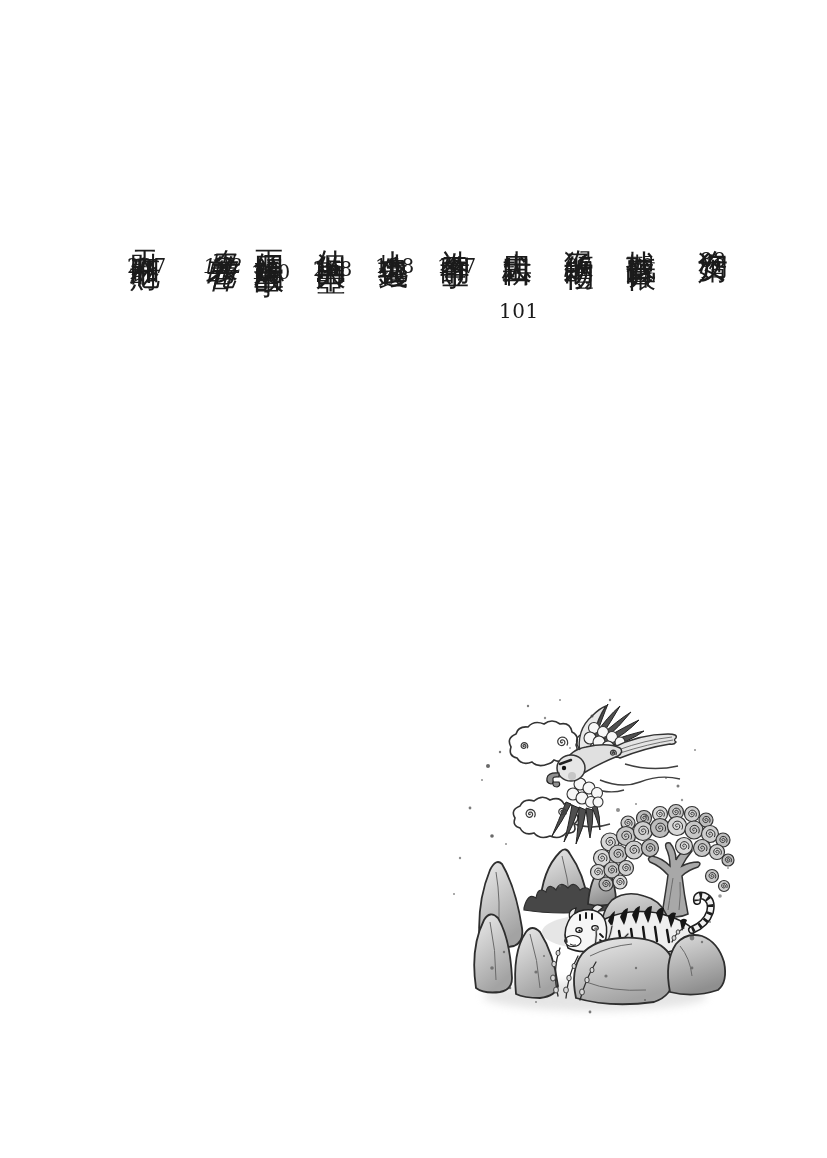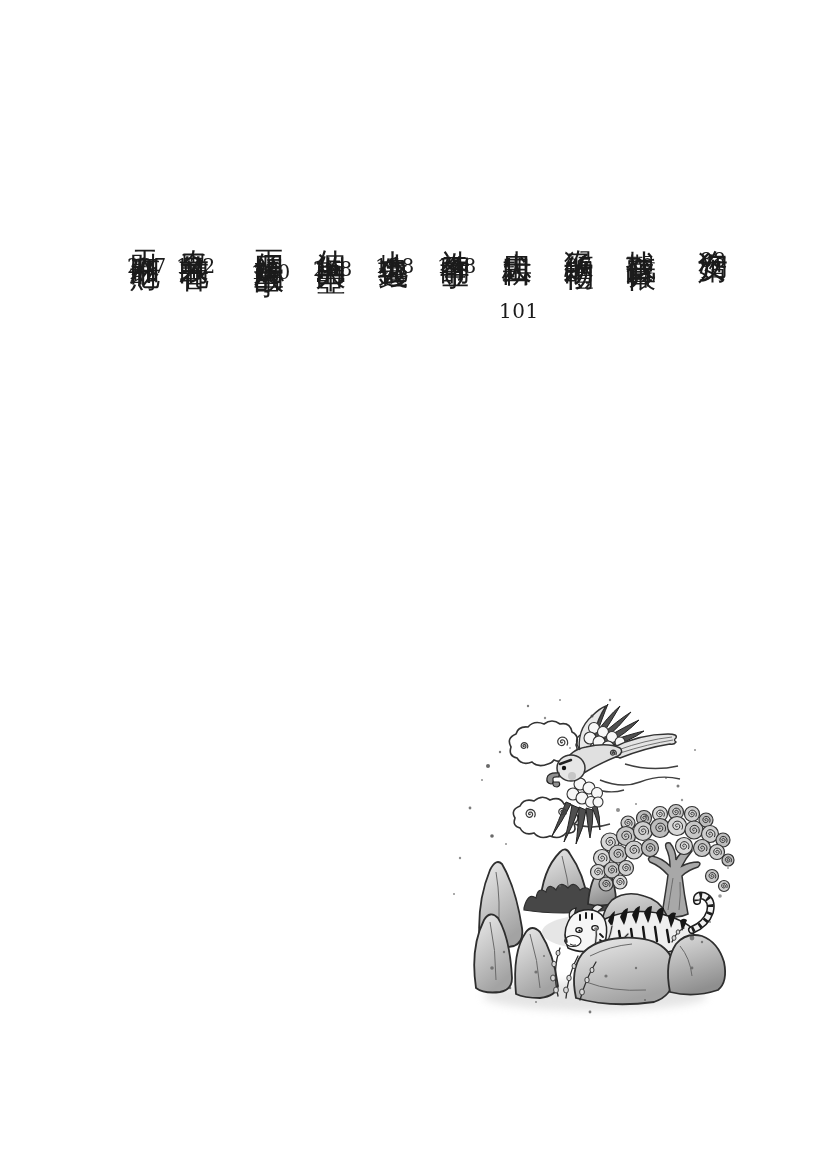--- a/index.html
+++ b/index.html
@@ -28,47 +28,47 @@
 <body>
 
 <div class="page">
   <div class="toc">
       <div class="toc-col" style="left: 685px; margin-left: 10px;">
         <div class="toc-title">狗女婿</div>
         <div class="toc-page">88</div>
       </div>
       <div class="toc-col" style="left: 623px;">
         <div class="toc-title">找觀音算帳</div>
-        <div class="toc-page">70</div>
+        <div class="toc-page">90</div>
       </div>
       <div class="toc-col" style="left: 561px;">
         <div class="toc-title">猴子的禮物</div>
         <div class="toc-page">97</div>
       </div>
       <div class="toc-col" style="left: 499px; gap: 48px;">
         <div class="toc-title">忠犬耕田</div>
         <div class="toc-page">101</div>
       </div>
       <div class="toc-col" style="left: 437px;">
         <div class="toc-title">神奇的金子</div>
-        <div class="toc-page">148</div>
+        <div class="toc-page">107</div>
       </div>
       <div class="toc-col" style="left: 375px;">
         <div class="toc-title">土地公還錢</div>
         <div class="toc-page">158</div>
       </div>
       <div class="toc-col" style="left: 313px;">
         <div class="toc-title">仙洞的白米壺</div>
         <div class="toc-page">208</div>
       </div>
       <div class="toc-col" style="left: 251px;">
         <div class="toc-title">兩個媳婦的故事</div>
         <div class="toc-page">150</div>
       </div>
-      <div class="toc-col" style="left: 176px;">
+      <div class="toc-col" style="left: 203px; font-style: italic;">
         <div class="toc-title">奇異的花香</div>
         <div class="toc-page">122</div>
       </div>
       <div class="toc-col" style="left: 127px;">
         <div class="toc-title">天財和地財</div>
         <div class="toc-page">207</div>
       </div>
     </div>
 
   <svg class="illustration" viewBox="0 0 300 330" xmlns="http://www.w3.org/2000/svg">

